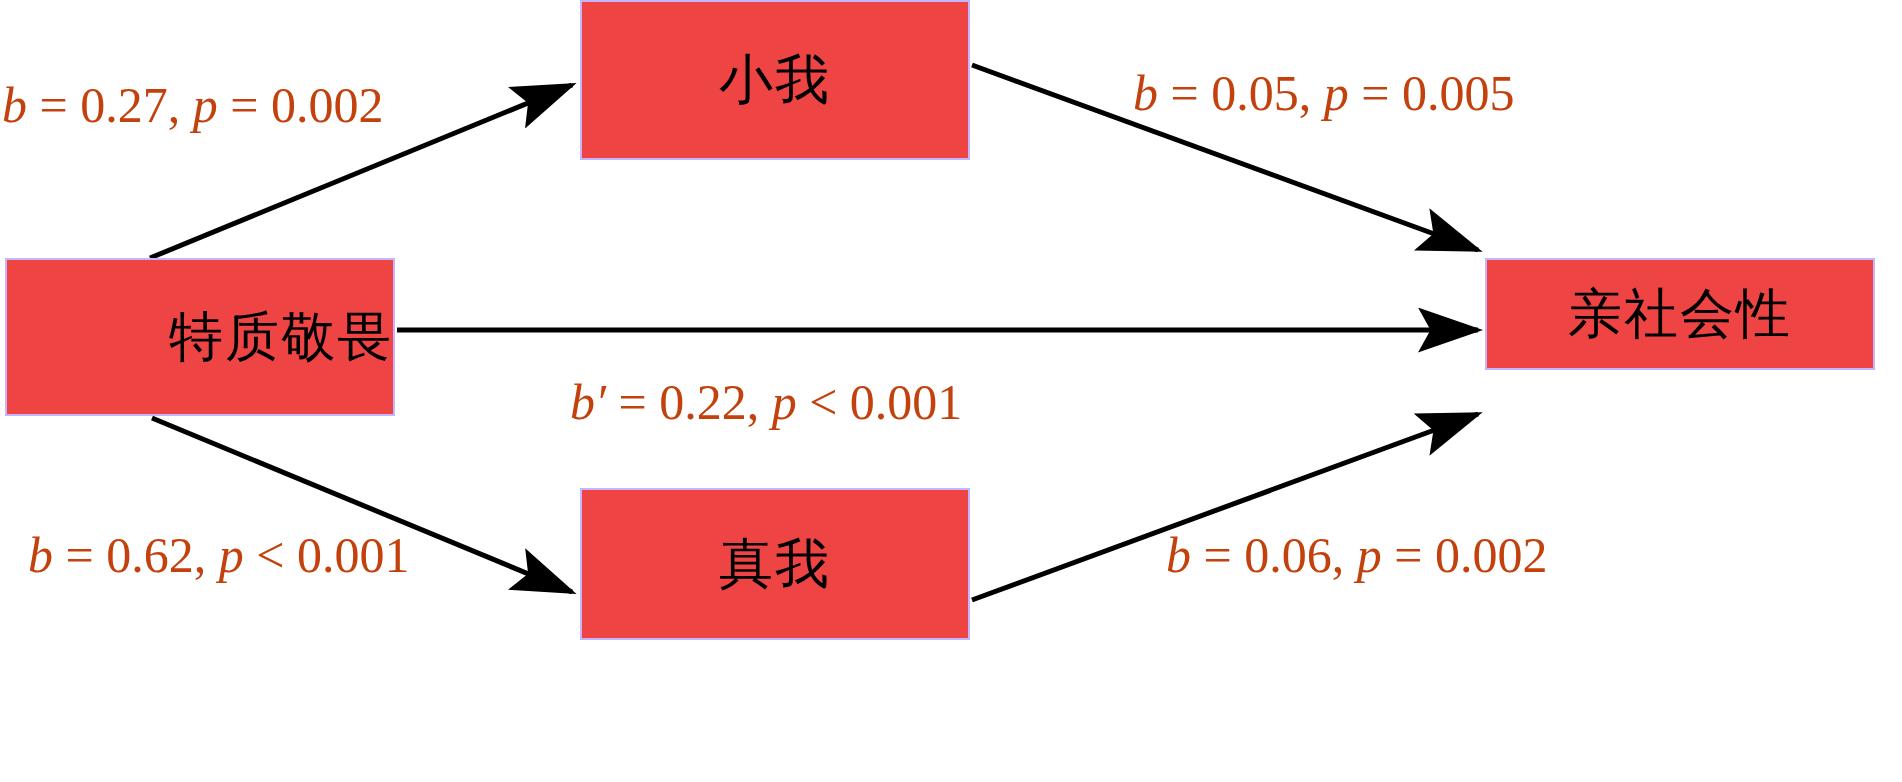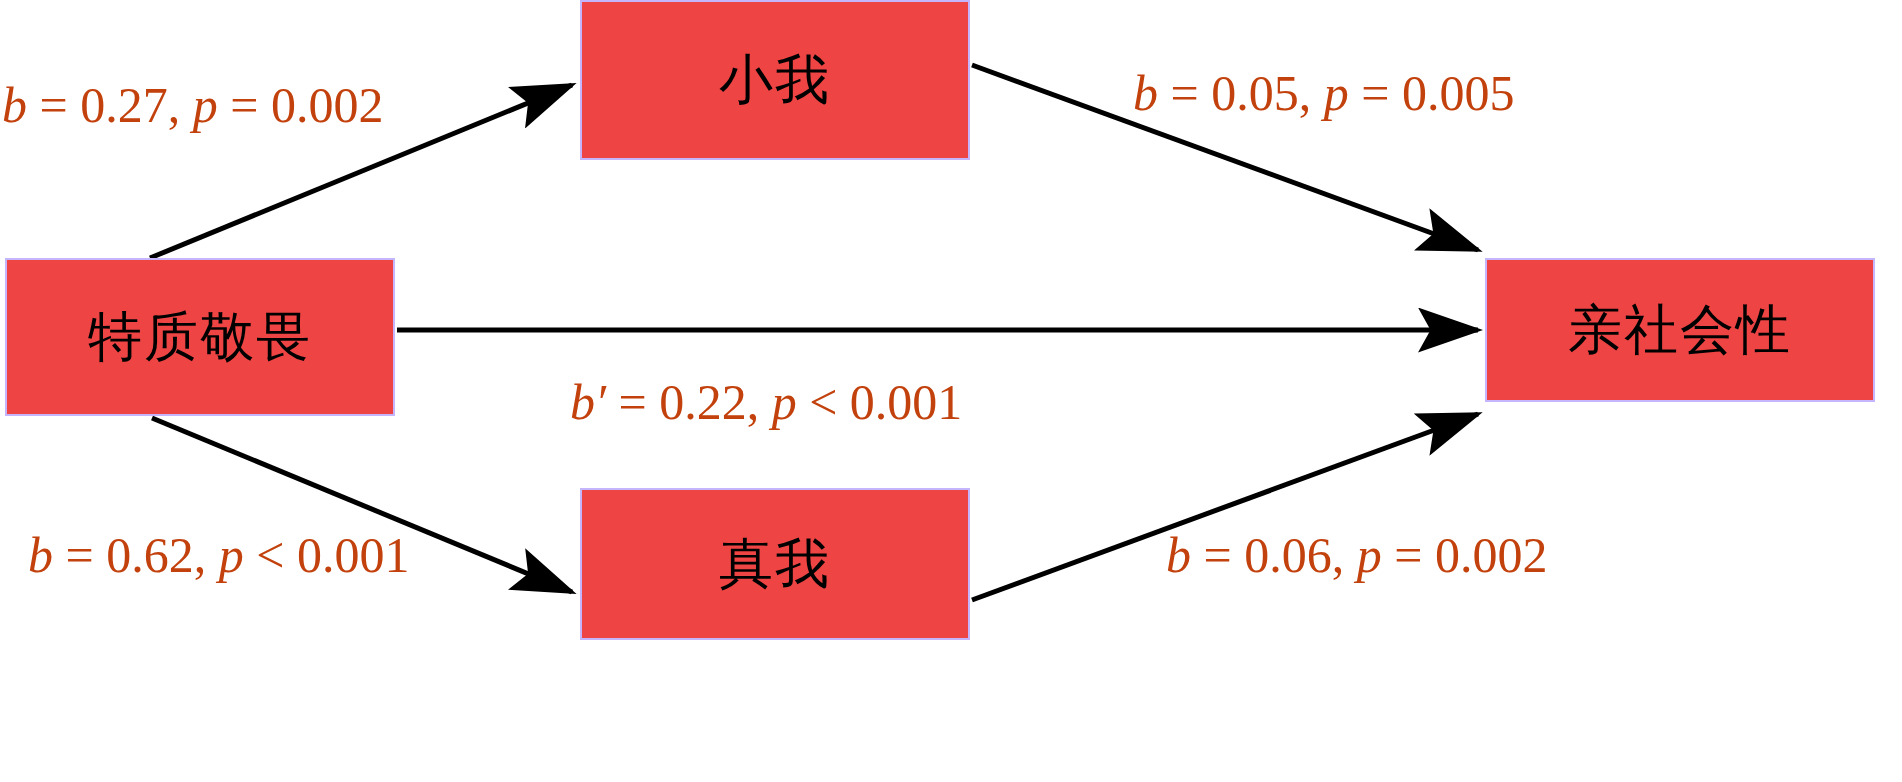--- a/index.html
+++ b/index.html
@@ -45,24 +45,24 @@
     font-family: "Liberation Serif", "DejaVu Serif", serif;
     font-size: 50px;
     line-height: 1;
     color: #c2410c;
     white-space: nowrap;
   }
   .path-label i {
     font-style: italic;
   }
   
-  #node-predictor { left: 5px;    top: 258px; width: 390px; height: 158px; }
+  #node-predictor { left: 5px;    top: 258px; width: 390px; height: 158px; justify-content: flex-end; }
   #node-mediator-small { left: 580px; top: 0px;  width: 390px; height: 160px; }
   #node-mediator-true  { left: 580px; top: 488px; width: 390px; height: 152px; text-align: right; }
-  #node-outcome  { left: 1485px; top: 258px; width: 390px; height: 144px; }
+  #node-outcome  { left: 1485px; top: 258px; width: 390px; height: 112px; }
 
   
   #label-a1 { left: 2px;    top: 80px;  }
   #label-b1 { left: 1133px; top: 68px;  }
   #label-c  { left: 578px;  top: 258px; }
   #label-cp { left: 570px;  top: 345px; margin-top: 32px; }
   #label-a2 { left: 28px;   top: 530px; }
   #label-b2 { left: 1166px; top: 530px; }
 </style>
 </head>

